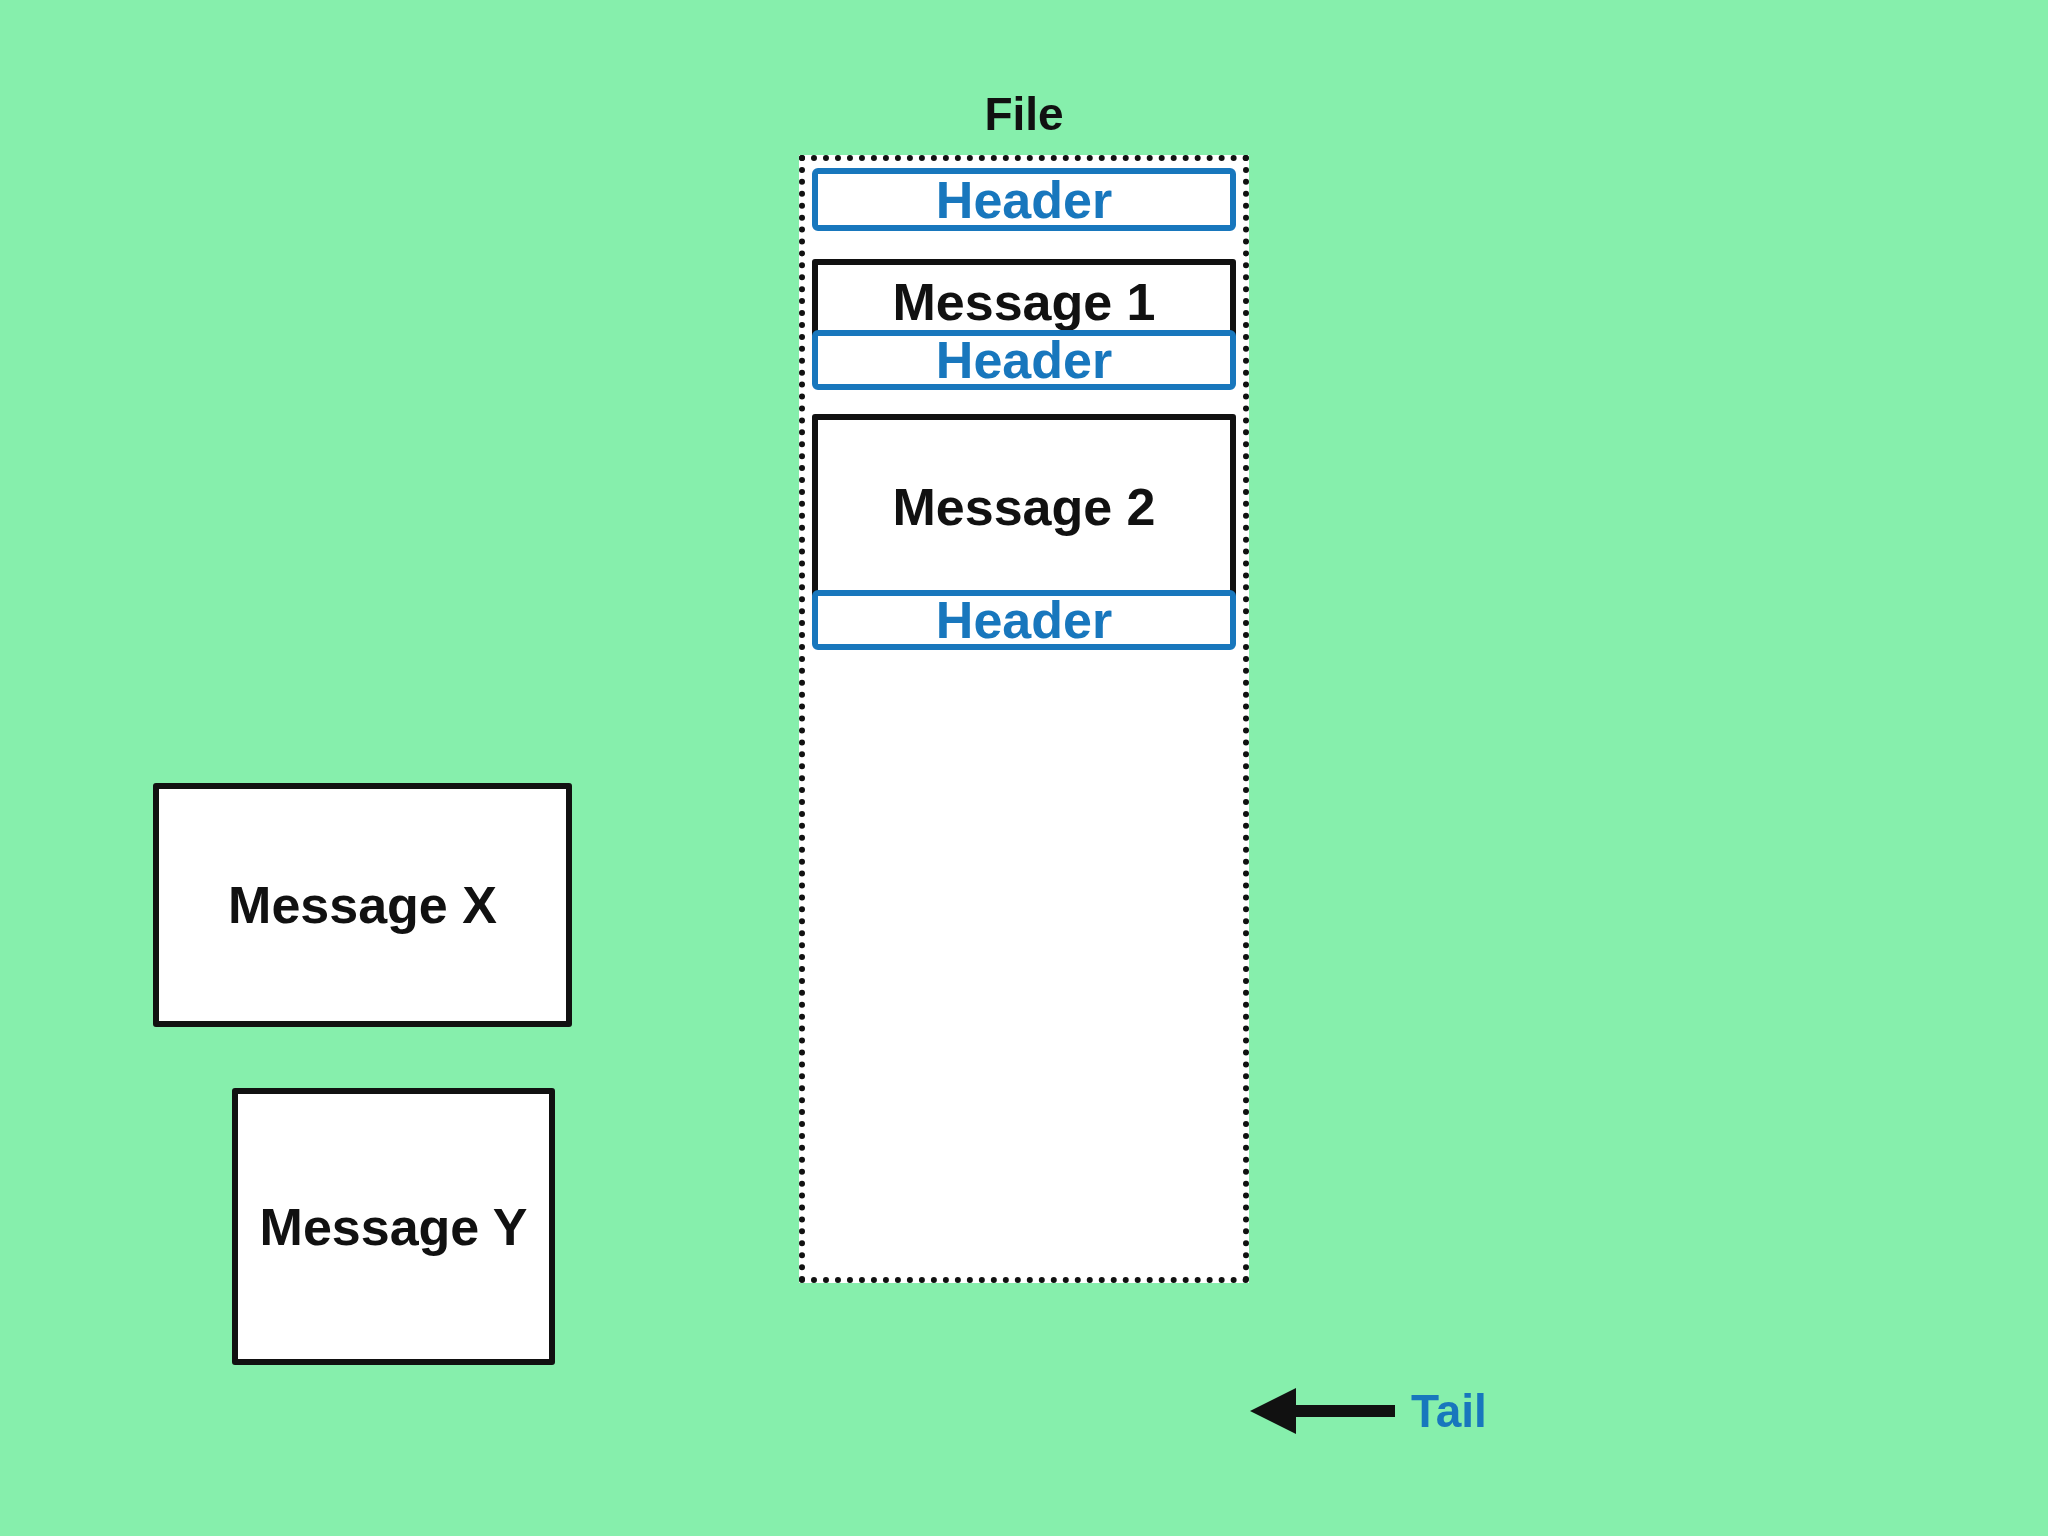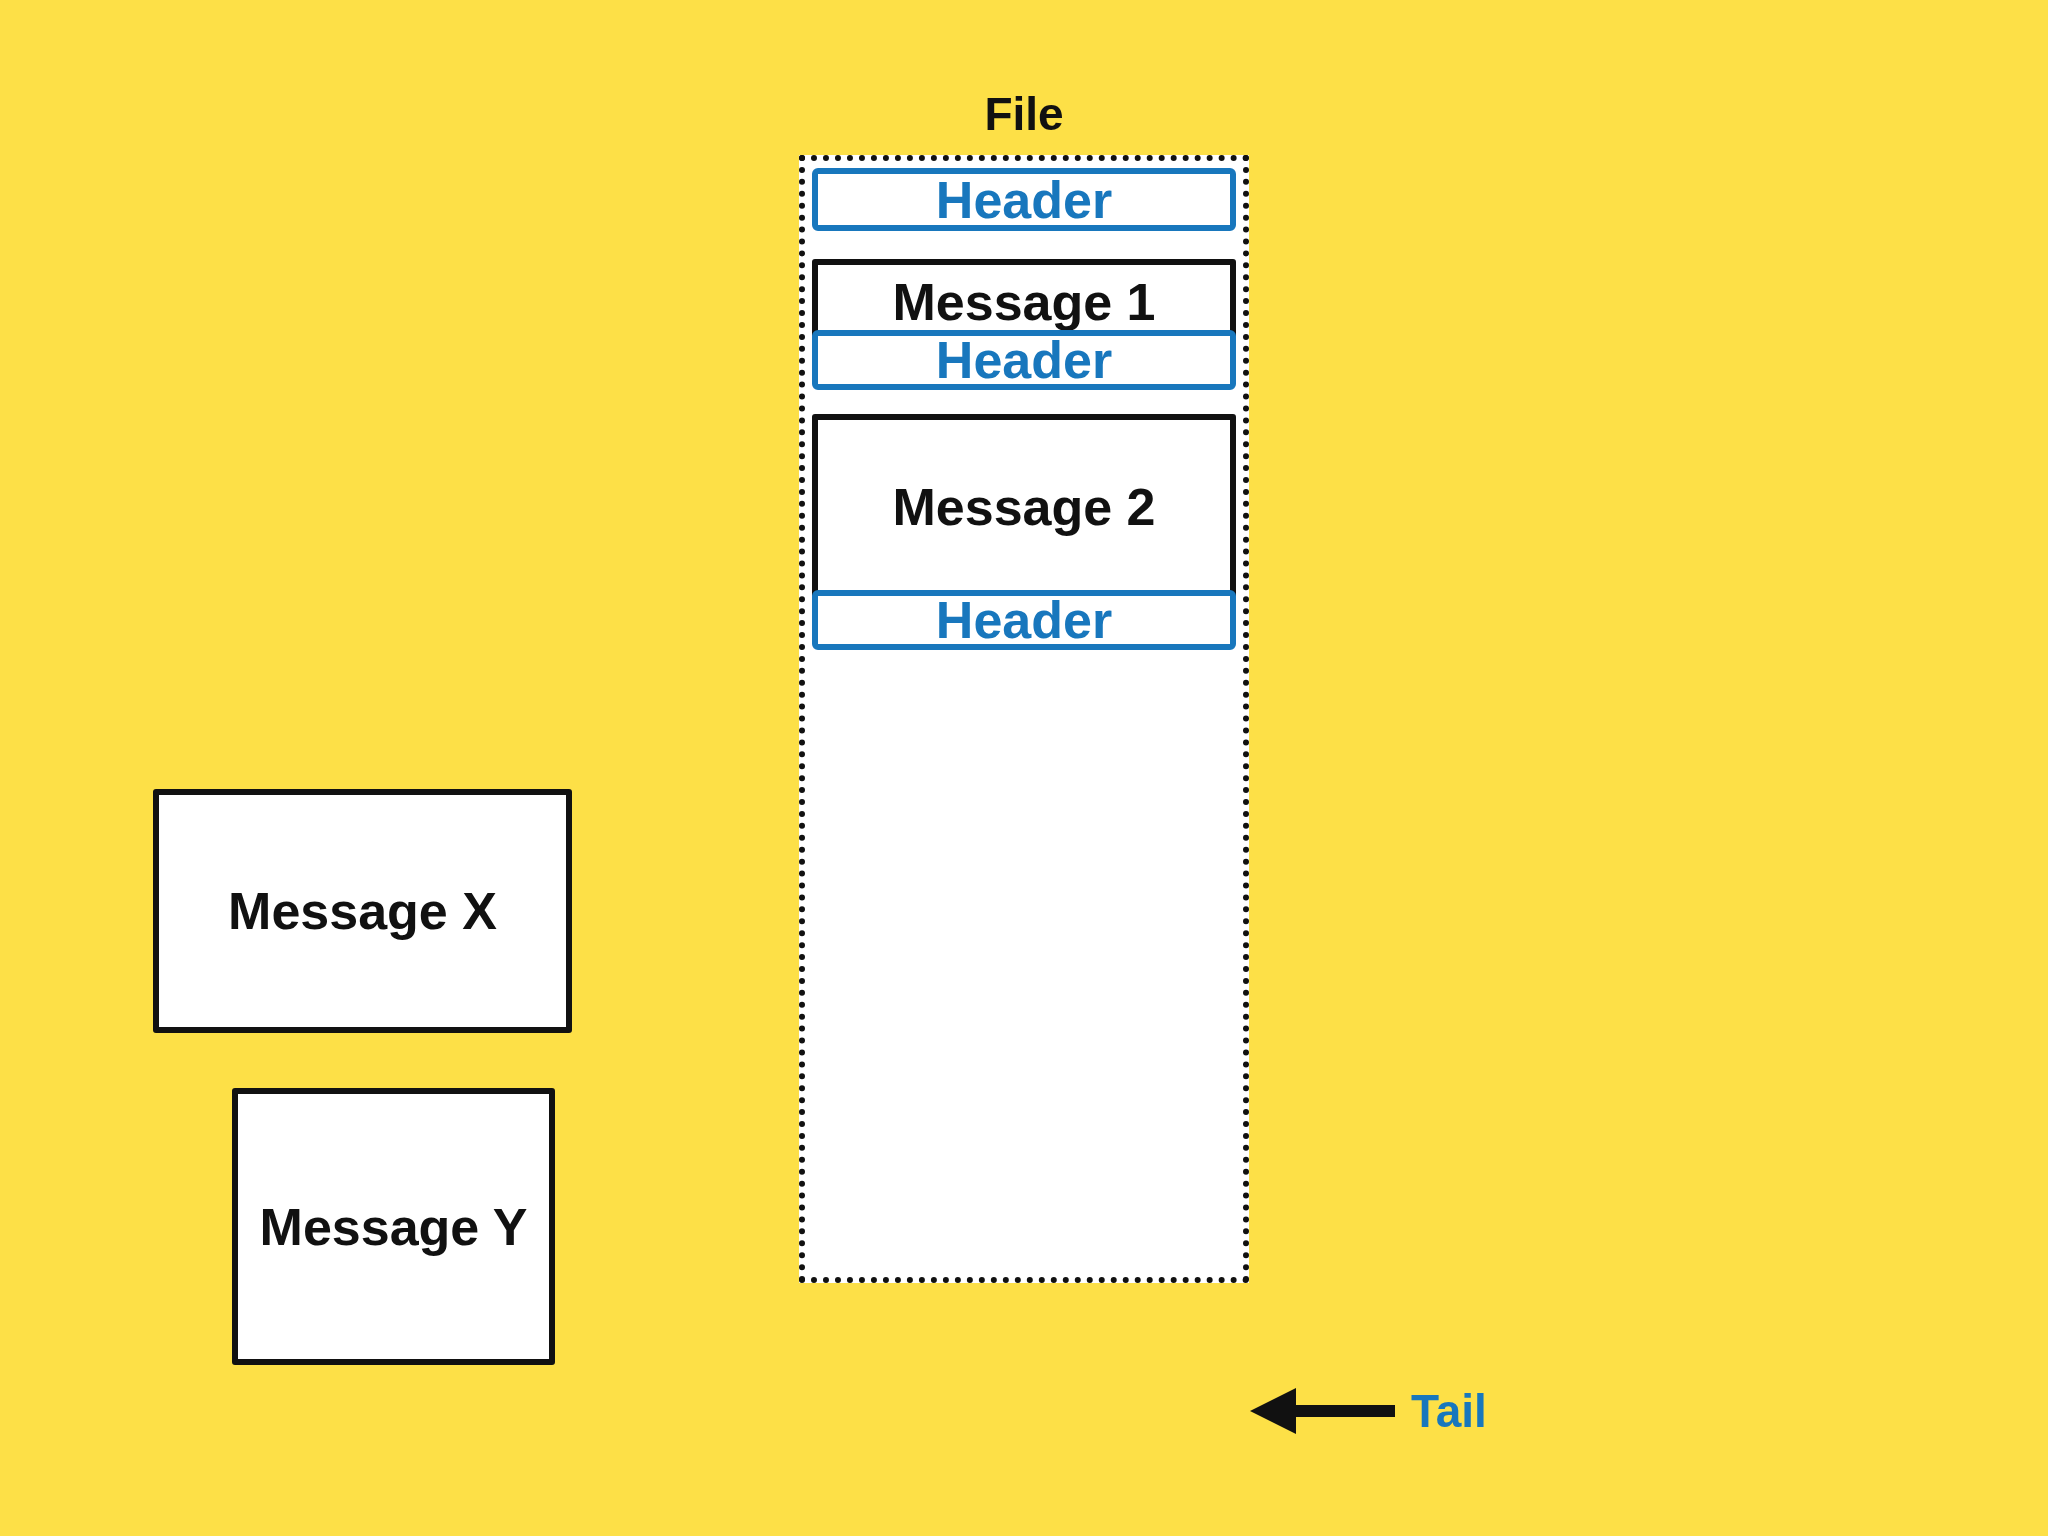--- a/index.html
+++ b/index.html
@@ -4,21 +4,21 @@
 <style>
   html, body {
     margin: 0;
     padding: 0;
     background: #ffffff;
   }
   .canvas {
     position: relative;
     width: 2048px;
     height: 1536px;
-    background: #fde047;
+    background: #86efac;
     overflow: hidden;
     font-family: "Liberation Sans", sans-serif;
     font-weight: 700;
     color: var(--ink, #111111);
   }
   .file-title {
     position: absolute;
     left: 799px;
     top: 88px;
     width: 450px;
@@ -61,21 +61,21 @@
     font-size: 52px;
     line-height: 1;
     z-index: 2;
   }
   .h1 { left: 812px; top: 168px; width: 424px; height: 63px; }
   .m1 { left: 812px; top: 231px; width: 424px; height: 85px; margin-top: 28px; }
   .h2 { left: 812px; top: 330px; width: 424px; height: 60px; }
   .m2 { left: 812px; top: 390px; width: 424px; height: 185px; margin-top: 24px; }
   .h3 { left: 812px; top: 590px; width: 424px; height: 60px; }
   .m3 { left: 812px; top: 650px; width: 424px; height: 184px; }
-  .mx { left: 153px; top: 783px;  width: 419px; height: 244px; margin-top: 6px; }
+  .mx { left: 153px; top: 783px;  width: 419px; height: 244px; }
   .my { left: 232px; top: 1088px; width: 323px; height: 277px; }
   .tail-group {
     position: absolute;
     left: 1250px;
     top: 1385px;
     height: 52px;
     display: flex;
     align-items: center;
   }
   .tail-arrow {

